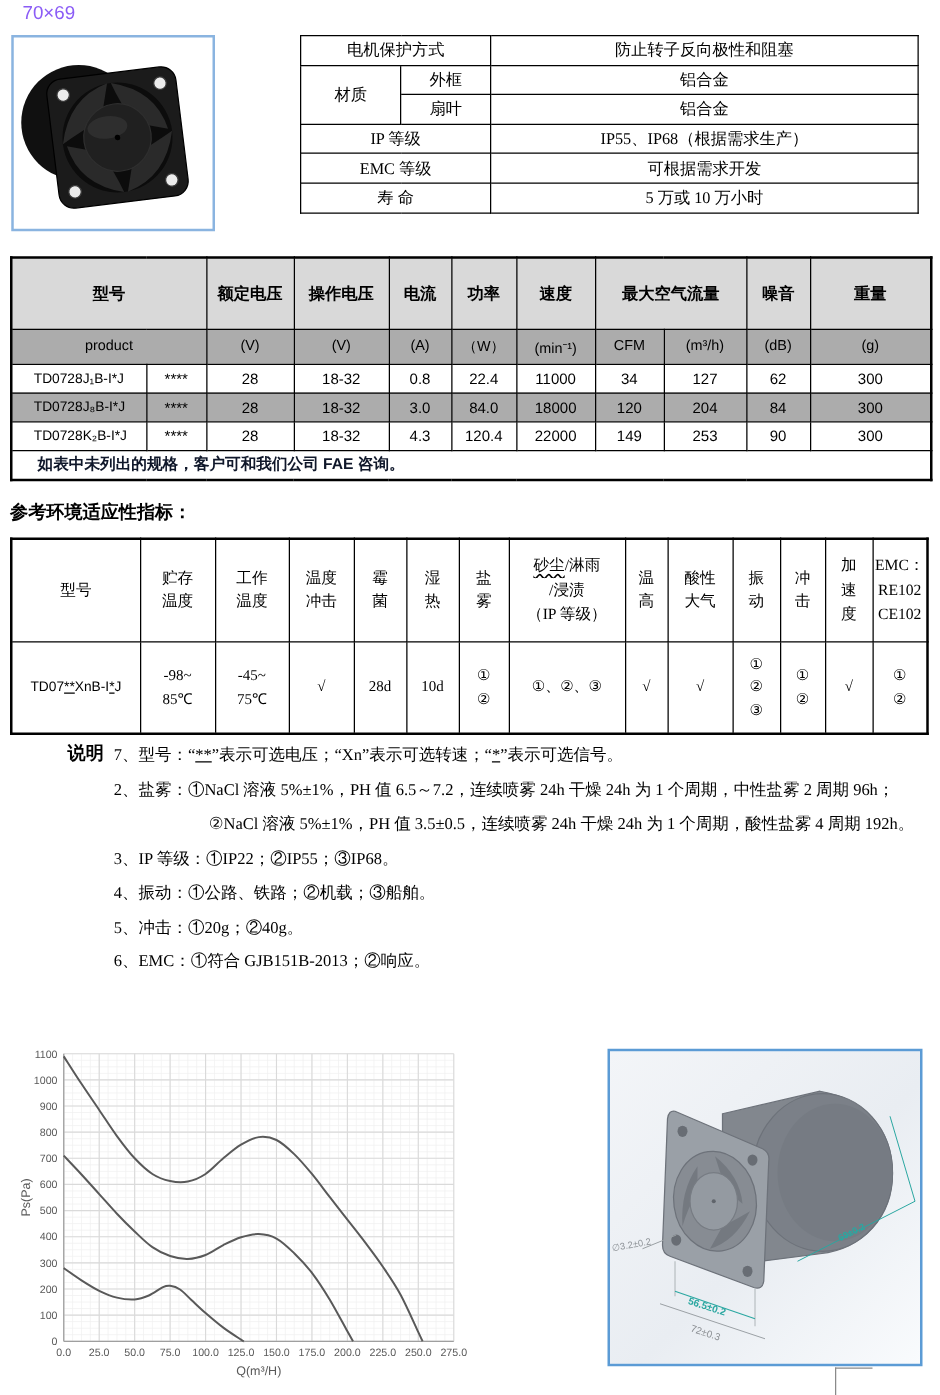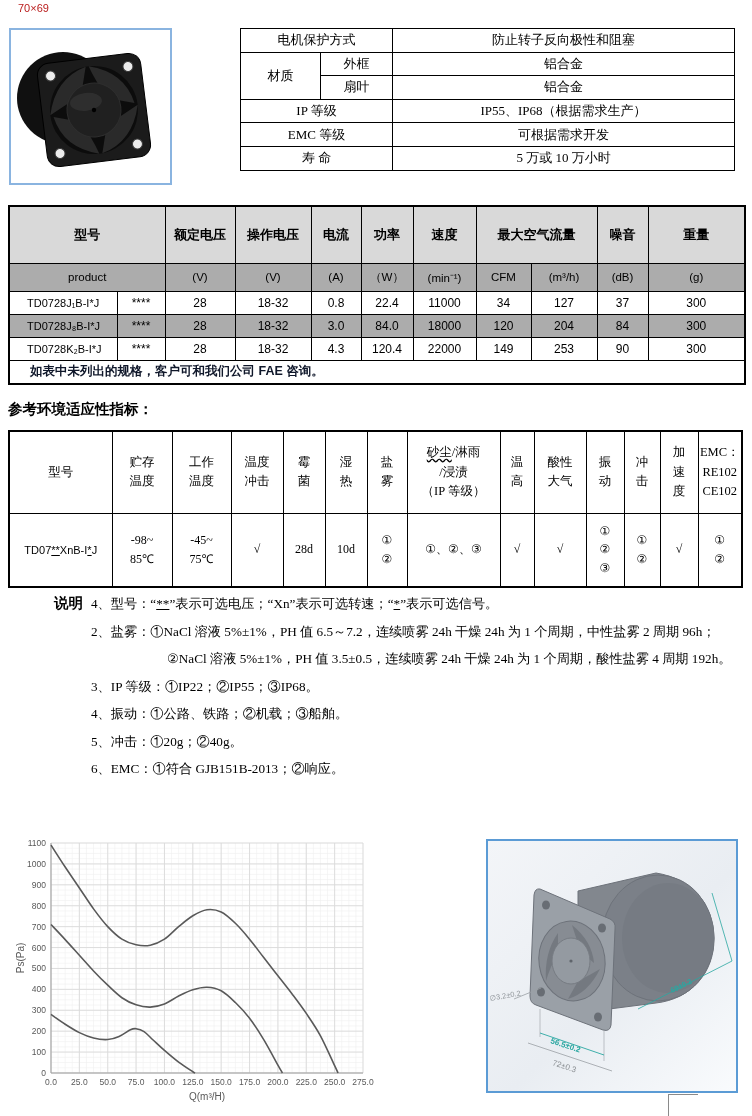--- a/index.html
+++ b/index.html
@@ -1,19 +1,19 @@
 <!DOCTYPE html>
 <html><head>
 <meta charset="utf-8">
 <style>
   html,body{margin:0;padding:0;background:#fff;}
   #page{position:relative;width:752px;height:1116px;background:#fff;overflow:hidden;
         font-family:"Liberation Sans",sans-serif;color:#000;}
 
-  .size-label{position:absolute;left:18px;top:2px;font-size:11px;color:#b91c1c;}
+  .size-label{position:absolute;left:18px;top:2px;font-size:15px;color:#8b5cf6;}
 
   .photo-box{position:absolute;left:9px;top:28px;width:159px;height:153px;
              border:2px solid #8ab4e0;background:#fff;}
 
   
   .spec-table{position:absolute;left:240px;top:28px;width:494px;border-collapse:collapse;
               table-layout:fixed;font-family:"Liberation Serif",serif;font-size:13px;}
   .spec-table td{border:1px solid #000;text-align:center;height:22.6px;padding:0;}
 
   
@@ -167,21 +167,21 @@
       <tr>
         <td class="model">TD0728J₁B-I*J</td>
         <td>****</td>
         <td>28</td>
         <td>18-32</td>
         <td>0.8</td>
         <td>22.4</td>
         <td>11000</td>
         <td>34</td>
         <td>127</td>
-        <td>37</td>
+        <td>62</td>
         <td>300</td>
       </tr>
       <tr class="shade">
         <td class="model">TD0728J₈B-I*J</td>
         <td>****</td>
         <td>28</td>
         <td>18-32</td>
         <td>3.0</td>
         <td>84.0</td>
         <td>18000</td>
@@ -343,21 +343,21 @@
           </td>
       </tr>
     </tbody>
   </table>
 
   <div class="notes">
     <div class="row">
       <div class="notes-label">说明</div>
       <div class="notes-list">
         <div class="line">
-          <span>4、型号：“</span><span class="und">**</span><span>”表示可选电压；“Xn”表示可选转速；“</span><span class="und">*</span><span>”表示可选信号。</span>
+          <span>7、型号：“</span><span class="und">**</span><span>”表示可选电压；“Xn”表示可选转速；“</span><span class="und">*</span><span>”表示可选信号。</span>
         </div>
         <div class="line">2、盐雾：①NaCl 溶液 5%±1%，PH 值 6.5～7.2，连续喷雾 24h 干燥 24h 为 1 个周期，中性盐雾 2 周期 96h；</div>
         <div class="line indent">②NaCl 溶液 5%±1%，PH 值 3.5±0.5，连续喷雾 24h 干燥 24h 为 1 个周期，酸性盐雾 4 周期 192h。</div>
         <div class="line">3、IP 等级：①IP22；②IP55；③IP68。</div>
         <div class="line">4、振动：①公路、铁路；②机载；③船舶。</div>
         <div class="line">5、冲击：①20g；②40g。</div>
         <div class="line">6、EMC：①符合 GJB151B-2013；②响应。</div>
       </div>
     </div>
   </div>

